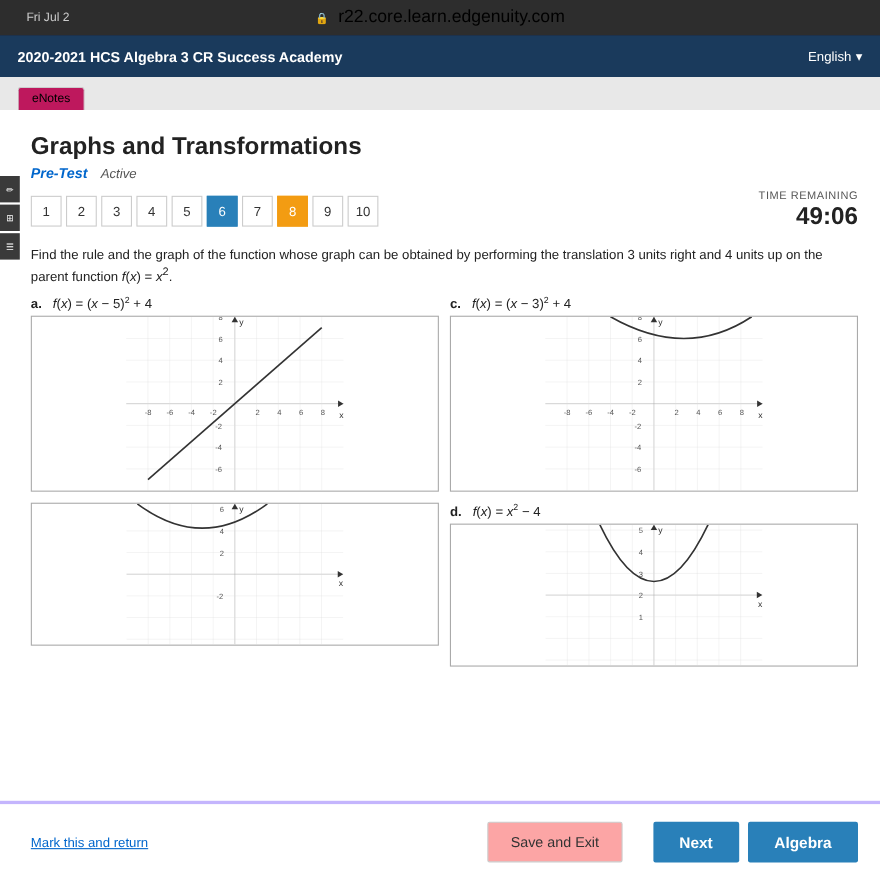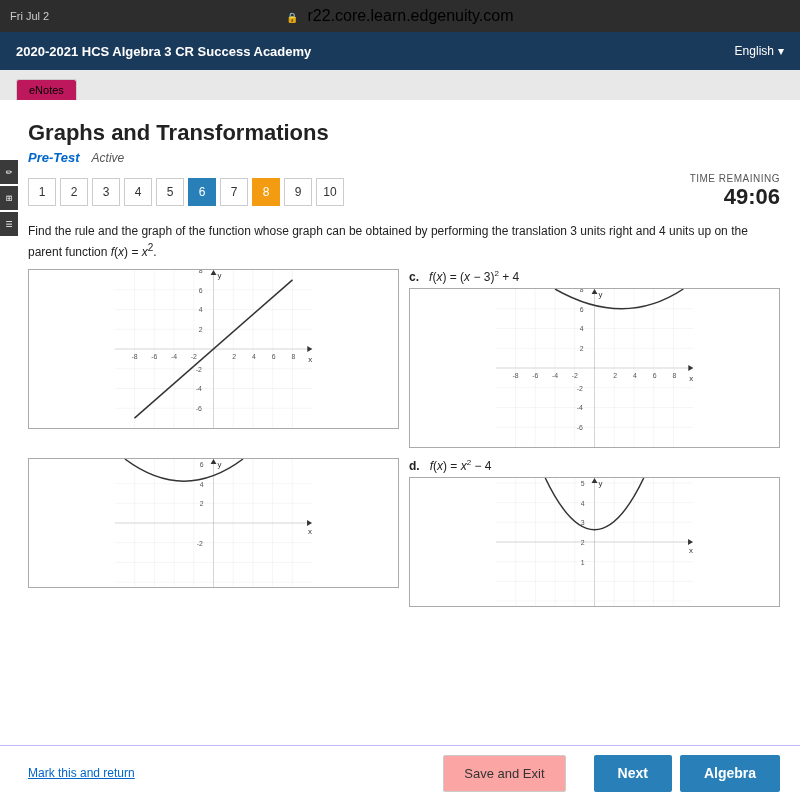--- a/index.html
+++ b/index.html
@@ -15,21 +15,21 @@
     .browser-bar {
       background: #2d2d2d;
       height: 32px;
       display: flex;
       align-items: center;
       justify-content: center;
       position: relative;
     }
     .browser-time {
       position: absolute;
-      left: 10px;
+      left: 24px;
       color: #ccc;
       font-size: 11px;
     }
     .lock-icon {
       margin-right: 4px;
       font-size: 10px;
     }
 
     
     .app-header {
@@ -229,22 +229,22 @@
 
     
     svg {
       width: 100%;
       height: 100%;
     }
 
     
     .bottom-bar {
       background: white;
-      border-top: 1px solid #c4b5fd;
-      height: 55px;
+      border-top: 3px solid #c4b5fd;
+      height: 72px;
       display: flex;
       align-items: center;
       justify-content: space-between;
       padding: 0 20px 0 28px;
     }
 
     .mark-return {
       color: #0066cc;
       font-size: 12px;
       cursor: pointer;
@@ -348,20 +348,23 @@
       </div>
     </div>
 
     <div class="question-text">
       Find the rule and the graph of the function whose graph can be obtained by performing the translation 3 units right and 4 units up on the parent function <em>f</em>(<em>x</em>) = <em>x</em><sup>2</sup>.
     </div>
 
     <div class="answers-grid">
 
       <div class="answer-choice">
+        <div class="choice-label">
+          <strong>a.</strong> &nbsp; <em>f</em>(<em>x</em>) = (<em>x</em> − 5)<sup>2</sup> + 4
+        </div>
         <div class="graph-container graph-small">
           <svg viewBox="0 0 200 160">
 
             <line x1="0" y1="80" x2="200" y2="80" stroke="#aaa" stroke-width="0.5"></line>
             <line x1="100" y1="0" x2="100" y2="160" stroke="#aaa" stroke-width="0.5"></line>
 
             <line x1="0" y1="60" x2="200" y2="60" stroke="#ddd" stroke-width="0.3"></line>
             <line x1="0" y1="40" x2="200" y2="40" stroke="#ddd" stroke-width="0.3"></line>
             <line x1="0" y1="20" x2="200" y2="20" stroke="#ddd" stroke-width="0.3"></line>
             <line x1="0" y1="100" x2="200" y2="100" stroke="#ddd" stroke-width="0.3"></line>

